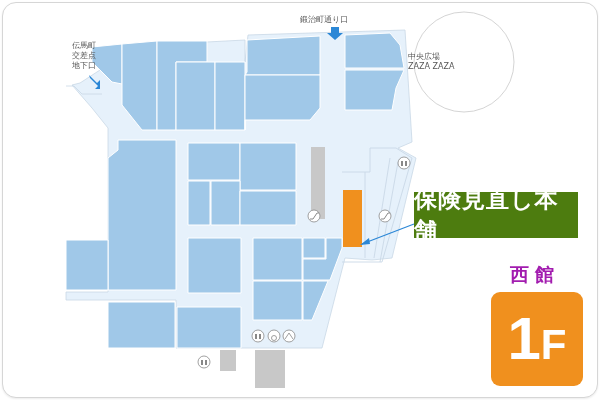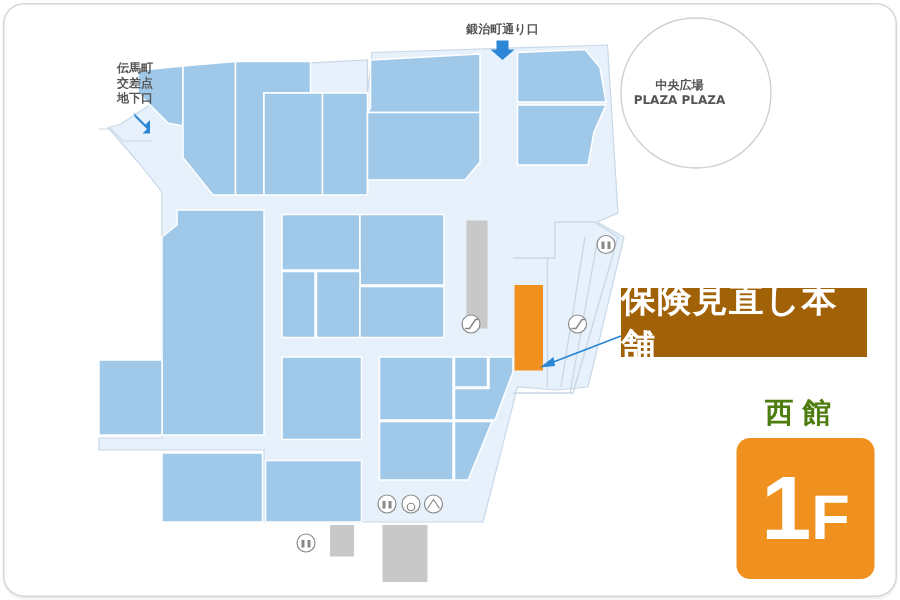--- a/index.html
+++ b/index.html
@@ -1,24 +1,24 @@
 <!DOCTYPE html>
 <html><head>
 <meta charset="utf-8">
 <style>
   html, body { margin:0; padding:0; background:#ffffff; }
   body { width:600px; height:400px; position:relative; overflow:hidden; font-family:"DejaVu Sans", sans-serif; }
   .frame { position:absolute; left:2px; top:2px; width:594px; height:394px; border:1px solid #d6d6d6; border-radius:14px; background:#ffffff; box-shadow:0 1px 2px rgba(0,0,0,0.08); }
   svg.map { position:absolute; left:0; top:0; }
-  .lbl { position:absolute; color:#555; font-size:8px; line-height:10px; text-align:center; white-space:nowrap;font-weight:bold; }
+  .lbl { position:absolute; color:#555; font-size:8px; line-height:10px; white-space:nowrap; }
   .lbl-denma { left:72px; top:41px; width:36px; }
   .lbl-kaji { left:300px; top:15px; width:70px; }
   .lbl-plaza { left:408px; top:52px; width:90px; }
-  .callout { position:absolute; left:414px; top:192px; width:164px; height:46px; background:#a16207; color:#fff; font-size:23px; font-weight:bold; display:flex; align-items:center; justify-content:center; letter-spacing:1px; }
-  .bldg { position:absolute; left:506px; top:262px; width:58px; text-align:center; color:#4d7c0f; font-size:19px; font-weight:bold; letter-spacing:6px; }
+  .callout { position:absolute; left:414px; top:192px; width:164px; height:46px; background:#4d7c0f; color:#fff; font-size:23px; font-weight:bold; display:flex; align-items:center; justify-content:center; letter-spacing:1px; }
+  .bldg { position:absolute; left:506px; top:262px; width:58px; text-align:center; color:#a21caf; font-size:19px; font-weight:bold; letter-spacing:6px; }
   .floor { position:absolute; left:491px; top:292px; width:92px; height:94px; background:#f0901e; border-radius:9px; color:#fff; display:flex; align-items:center; justify-content:center; }
   .floor .num { font-size:60px; font-weight:bold; font-family:"Liberation Sans", sans-serif; line-height:1; }
   .floor .unit { font-size:42px; font-weight:bold; font-family:"Liberation Sans", sans-serif; line-height:1; margin-top:12px; }
 </style>
 </head>
 <body>
 
 <div class="frame"></div>
 
 <svg class="map" width="600" height="400" viewBox="0 0 600 400">
@@ -116,21 +116,21 @@
 </svg>
 
 <div class="lbl lbl-denma">
   <div>伝馬町</div>
   <div>交差点</div>
   <div>地下口</div>
 </div>
 <div class="lbl lbl-kaji">鍛治町通り口</div>
 <div class="lbl lbl-plaza">
   <div>中央広場</div>
-  <div>PLAZA PLAZA</div>
+  <div>ZAZA ZAZA</div>
 </div>
 
 <div class="callout">
   <span>保険見直し本舗</span>
 </div>
 
 <div class="bldg">西館</div>
 <div class="floor">
   <span class="num">1</span>
   <span class="unit">F</span>

